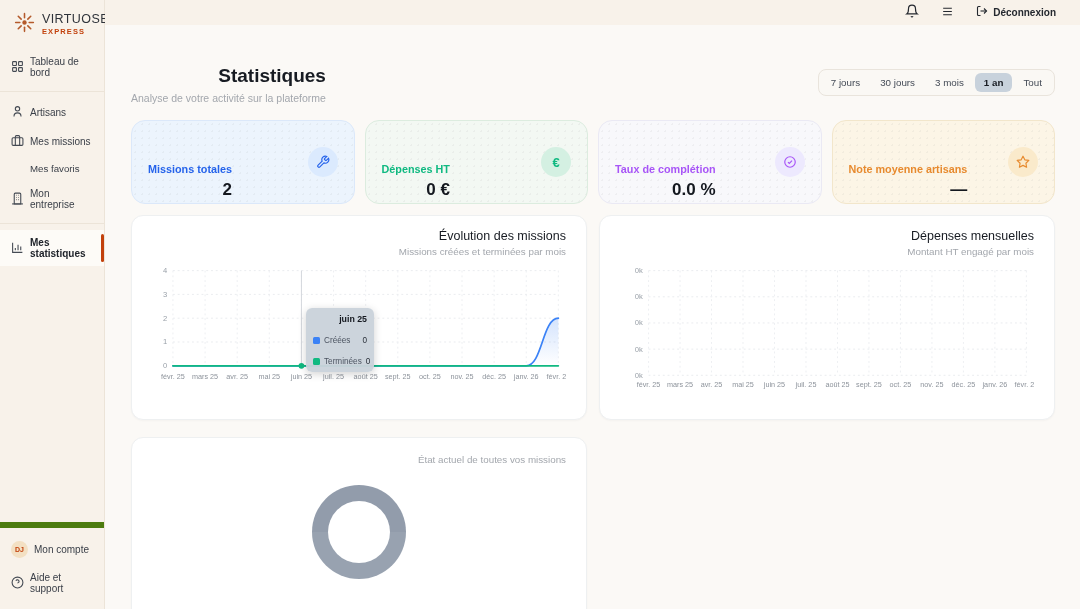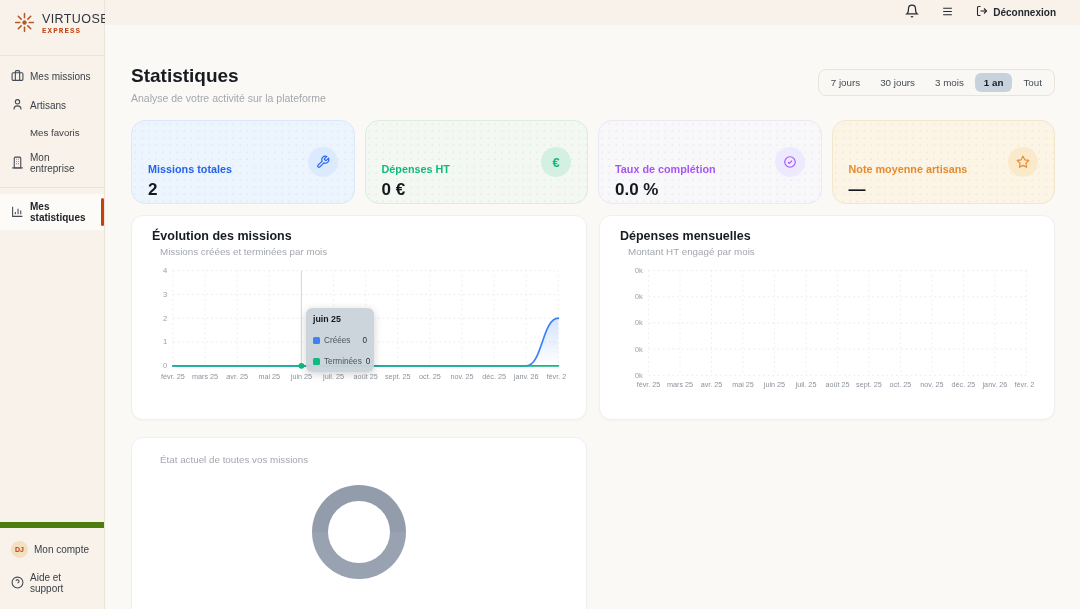--- a/index.html
+++ b/index.html
@@ -5,57 +5,57 @@
   * { margin:0; padding:0; box-sizing:border-box; }
   html,body { width:1080px; height:609px; overflow:hidden; }
   body { font-family:"Liberation Sans", sans-serif; background:#fbf9f6; color:#1f2430; }
   .app { display:flex; width:1080px; height:609px; }
 
   
   .sidebar { width:105px; background:#f8f2ea; border-right:1px solid #ece4d8; display:flex; flex-direction:column; flex-shrink:0; }
   .brand { display:flex; align-items:center; gap:5px; padding:10px 8px 10px 12px; }
   .brand-text { display:flex; flex-direction:column; line-height:1.05; }
   .brand-name { font-size:12.5px; letter-spacing:.4px; color:#2f333a; font-weight:400; }
-  .brand-sub { font-size:7.5px; font-weight:bold; color:#c2410c; letter-spacing:1.1px; margin-top:2px;font-family:Liberation Mono, monospace; }
+  .brand-sub { font-size:7.5px; font-weight:bold; color:#c2410c; letter-spacing:1.1px; margin-top:2px; }
   .side-divider { border-top:1px solid #ece4d8; margin:6px 0; }
   .side-item { display:flex; align-items:center; gap:6px; padding:7px 8px 7px 11px; font-size:10px; color:#3b4049; cursor:pointer; position:relative; }
   .side-item svg { flex-shrink:0; color:#444a53; }
   .side-item.active { background:#fdfbf7; font-weight:bold; color:#20242b; }
   .side-item.active::after { content:""; position:absolute; right:0; top:4px; bottom:4px; width:3px; background:#c2410c; border-radius:2px; }
   .side-item.sub { padding-left:30px; font-size:9.7px; }
   .side-spacer { flex:1; }
   .side-footer { border-top:6px solid #4d7c0f; padding:6px 0 8px; }
   .avatar { width:17px; height:17px; border-radius:50%; background:#f3e0c3; color:#c2410c; font-size:7px; font-weight:bold; display:flex; align-items:center; justify-content:center; flex-shrink:0; }
 
   
   .main { flex:1; display:flex; flex-direction:column; min-width:0; }
   .topbar { height:25px; background:#f8f2ea; display:flex; align-items:center; justify-content:flex-end; gap:22px; padding-right:24px; flex-shrink:0; }
   .topbar-btn { display:flex; align-items:center; gap:5px; background:none; border:none; cursor:pointer; color:#24282f; font-family:inherit; }
   .logout-label { font-size:10px; font-weight:bold; color:#24282f; }
 
-  .content { flex:1; padding:0 25px 0 26px; overflow:hidden; }
+  .content { flex:1; padding:0 25px 0 26px; overflow:hidden;text-align:right; }
   .page-head { display:flex; justify-content:space-between; align-items:flex-start; margin-top:40px; }
   .page-title { font-size:19px; font-weight:bold; color:#171b22; }
   .page-subtitle { font-size:10.5px; color:#a3a7ad; margin-top:5px; }
   .filters { display:flex; align-items:center; gap:2px; background:#faf8f4; border:1px solid #e9e4dc; border-radius:8px; padding:3px; margin-top:4px; }
   .chip { font-size:9.8px; color:#454c57; padding:4px 9px; border-radius:6px; cursor:pointer; white-space:nowrap; }
   .chip.active { background:#c8d2dc; color:#171b22; font-weight:bold; }
 
   
   .stats-row { display:grid; grid-template-columns:repeat(4,1fr); gap:10px; margin-top:16px; }
   .stat-card { border:1px solid #e5e5e5; border-radius:14px; height:84px; padding:14px 16px; display:flex; justify-content:space-between; align-items:center;
     background-image:radial-gradient(rgba(110,110,110,.07) 1px, transparent 1px); background-size:7px 7px; }
   .stat-label { font-size:10.8px; font-weight:bold;margin-top:38px; }
   .stat-value { font-size:17px; font-weight:bold; color:#14181f; margin-top:5px; }
   .stat-ico { width:30px; height:30px; border-radius:50%; display:flex; align-items:center; justify-content:center; flex-shrink:0; font-size:13px; font-weight:bold; }
 
   
   .charts-grid { display:grid; grid-template-columns:1fr 1fr; column-gap:12px; row-gap:17px; margin-top:11px; }
   .chart-card { background:#fff; border:1px solid #eef0f1; border-radius:12px; padding:13px 20px; height:205px; position:relative; box-shadow:0 1px 2px rgba(0,0,0,.03); }
-  .chart-title { font-size:12.5px; font-weight:bold; color:#171b22; }
+  .chart-title { font-size:12.5px; font-weight:normal; color:#171b22; }
   .chart-subtitle { font-size:9.8px; color:#a3a7ad; margin-top:3px;margin-left:8px; }
   .chart-svg { display:block; width:100%; margin-top:6px; }
 
   .donut-wrap { display:flex; justify-content:center; margin-top:20px; }
   .donut { width:94px; height:94px; border-radius:50%; position:relative; }
   .donut::after { content:""; position:absolute; inset:16px; background:#fff; border-radius:50%; }
   .legend { display:flex; justify-content:center; gap:18px; margin-top:16px; }
   .legend-item { display:flex; align-items:center; gap:5px; font-size:9px; color:#3b4049; cursor:pointer; }
   .legend-sq { width:8px; height:8px; border-radius:2px; flex-shrink:0; }
 
@@ -87,37 +87,46 @@
           </g>
           <circle cx="12" cy="12" r="2.1" fill="#b45a2b"></circle>
         </svg>
       </span>
       <span class="brand-text">
         <span class="brand-name">VIRTUOSE</span>
         <span class="brand-sub">EXPRESS</span>
       </span>
     </div>
 
+    <div class="side-item">
+      <span><svg width="13" height="13" viewBox="0 0 24 24" fill="none" stroke="currentColor" stroke-width="2">
+            <rect x="3" y="3" width="7" height="7" rx="1"></rect>
+            <rect x="14" y="3" width="7" height="7" rx="1"></rect>
+            <rect x="14" y="14" width="7" height="7" rx="1"></rect>
+            <rect x="3" y="14" width="7" height="7" rx="1"></rect>
+          </svg></span>
+      <span>Tableau de bord</span>
+    </div>
 
     <div class="side-divider"></div>
+
+    <div class="side-item">
+      <span><svg width="13" height="13" viewBox="0 0 24 24" fill="none" stroke="currentColor" stroke-width="2">
+            <circle cx="12" cy="7" r="4"></circle>
+            <path d="M5.5 21a6.5 6.5 0 0 1 13 0"></path>
+          </svg></span>
+      <span>Artisans</span>
+    </div>
 
     <div class="side-item">
       <span><svg width="13" height="13" viewBox="0 0 24 24" fill="none" stroke="currentColor" stroke-width="2">
             <rect x="2" y="7" width="20" height="14" rx="2"></rect>
             <path d="M16 21V5a2 2 0 0 0-2-2h-4a2 2 0 0 0-2 2v16"></path>
           </svg></span>
       <span>Mes missions</span>
-    </div>
-
-    <div class="side-item">
-      <span><svg width="13" height="13" viewBox="0 0 24 24" fill="none" stroke="currentColor" stroke-width="2">
-            <circle cx="12" cy="7" r="4"></circle>
-            <path d="M5.5 21a6.5 6.5 0 0 1 13 0"></path>
-          </svg></span>
-      <span>Artisans</span>
     </div>
 
     <div class="side-item sub">
       <span>Mes favoris</span>
     </div>
 
     <div class="side-item">
       <span><svg width="13" height="13" viewBox="0 0 24 24" fill="none" stroke="currentColor" stroke-width="2">
             <path d="M6 22V4a2 2 0 0 1 2-2h8a2 2 0 0 1 2 2v18Z"></path>
             <path d="M2 22h20"></path>

